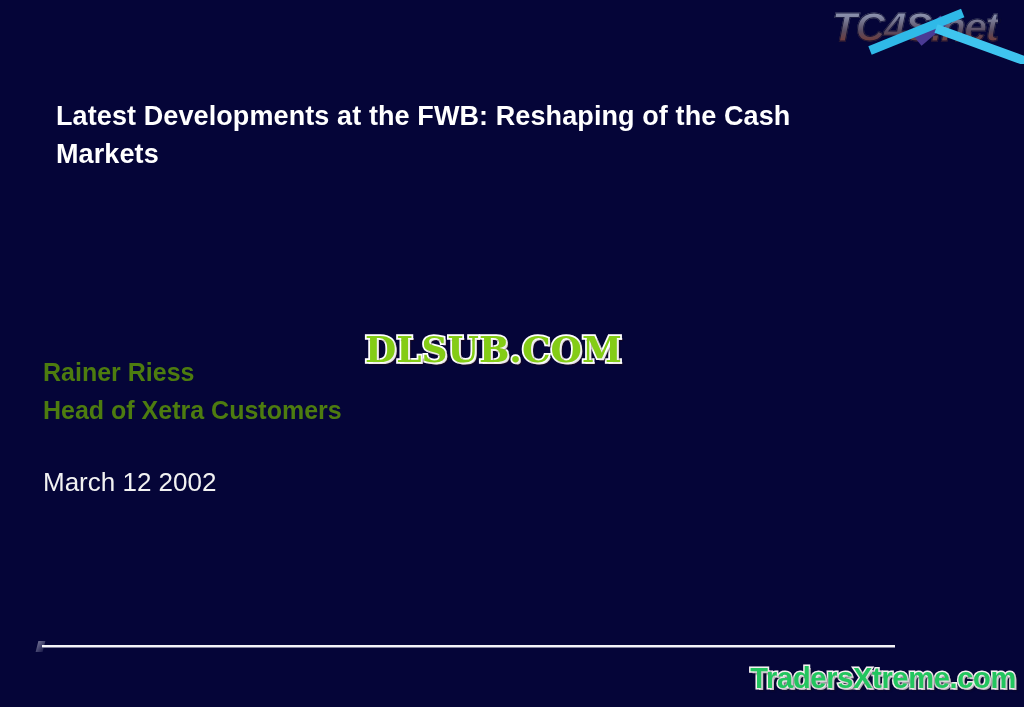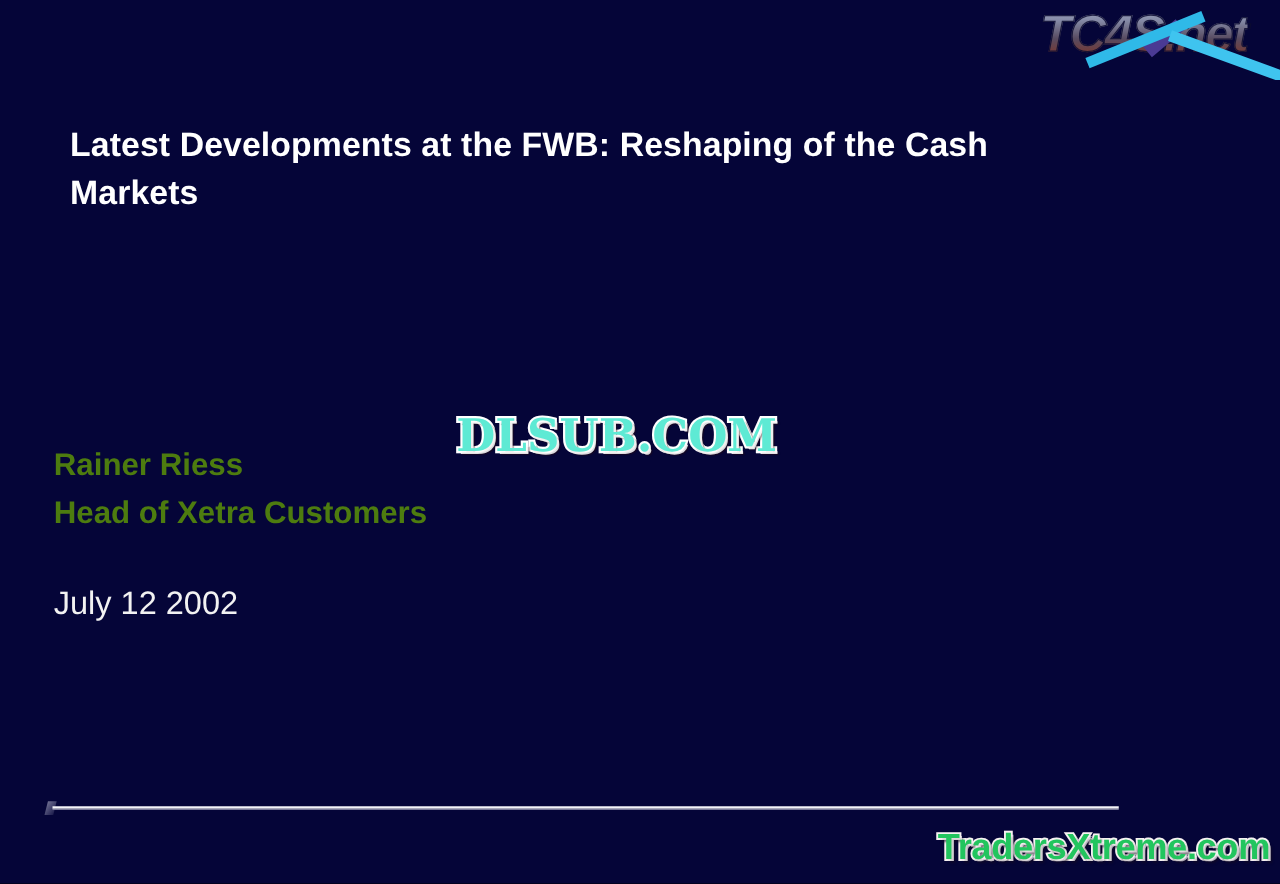--- a/index.html
+++ b/index.html
@@ -162,21 +162,21 @@
     left: 365px;
     top: 327px;
     pointer-events: none;
   }
   .dlsub-text {
     font-family: "DejaVu Serif", "Liberation Serif", serif;
     font-size: 36px;
     font-weight: bold;
     letter-spacing: 0px;
     line-height: 44px;
-    color: #5eead4;
+    color: #84cc16;
     white-space: nowrap;
     -webkit-text-stroke: 3.5px #ffffff;
     paint-order: stroke fill;
     text-shadow:
        2px 2px 0 rgba(255,255,255,0.85),
        3px 3px 1px rgba(40,10,10,0.45);
   }
 
   
   .tx-logo {
@@ -208,21 +208,21 @@
   <div class="title-block">
     <h1 class="slide-title">Latest Developments at the FWB: Reshaping of the Cash
 Markets</h1>
   </div>
 
   <div class="author-block">
     <p class="author-name">Rainer Riess</p>
     <p class="author-role">Head of Xetra Customers</p>
   </div>
 
-  <p class="slide-date">July 12 2002</p>
+  <p class="slide-date">March 12 2002</p>
 
   <div class="bottom-rule">
     <div class="rule-cap"></div>
     <div class="rule-main"></div>
     <div class="rule-shadow"></div>
   </div>
 
   <div class="tc4s-logo">
     <div class="tc4s-text">TC4S.net</div>
     <div class="tc4s-ribbon">

